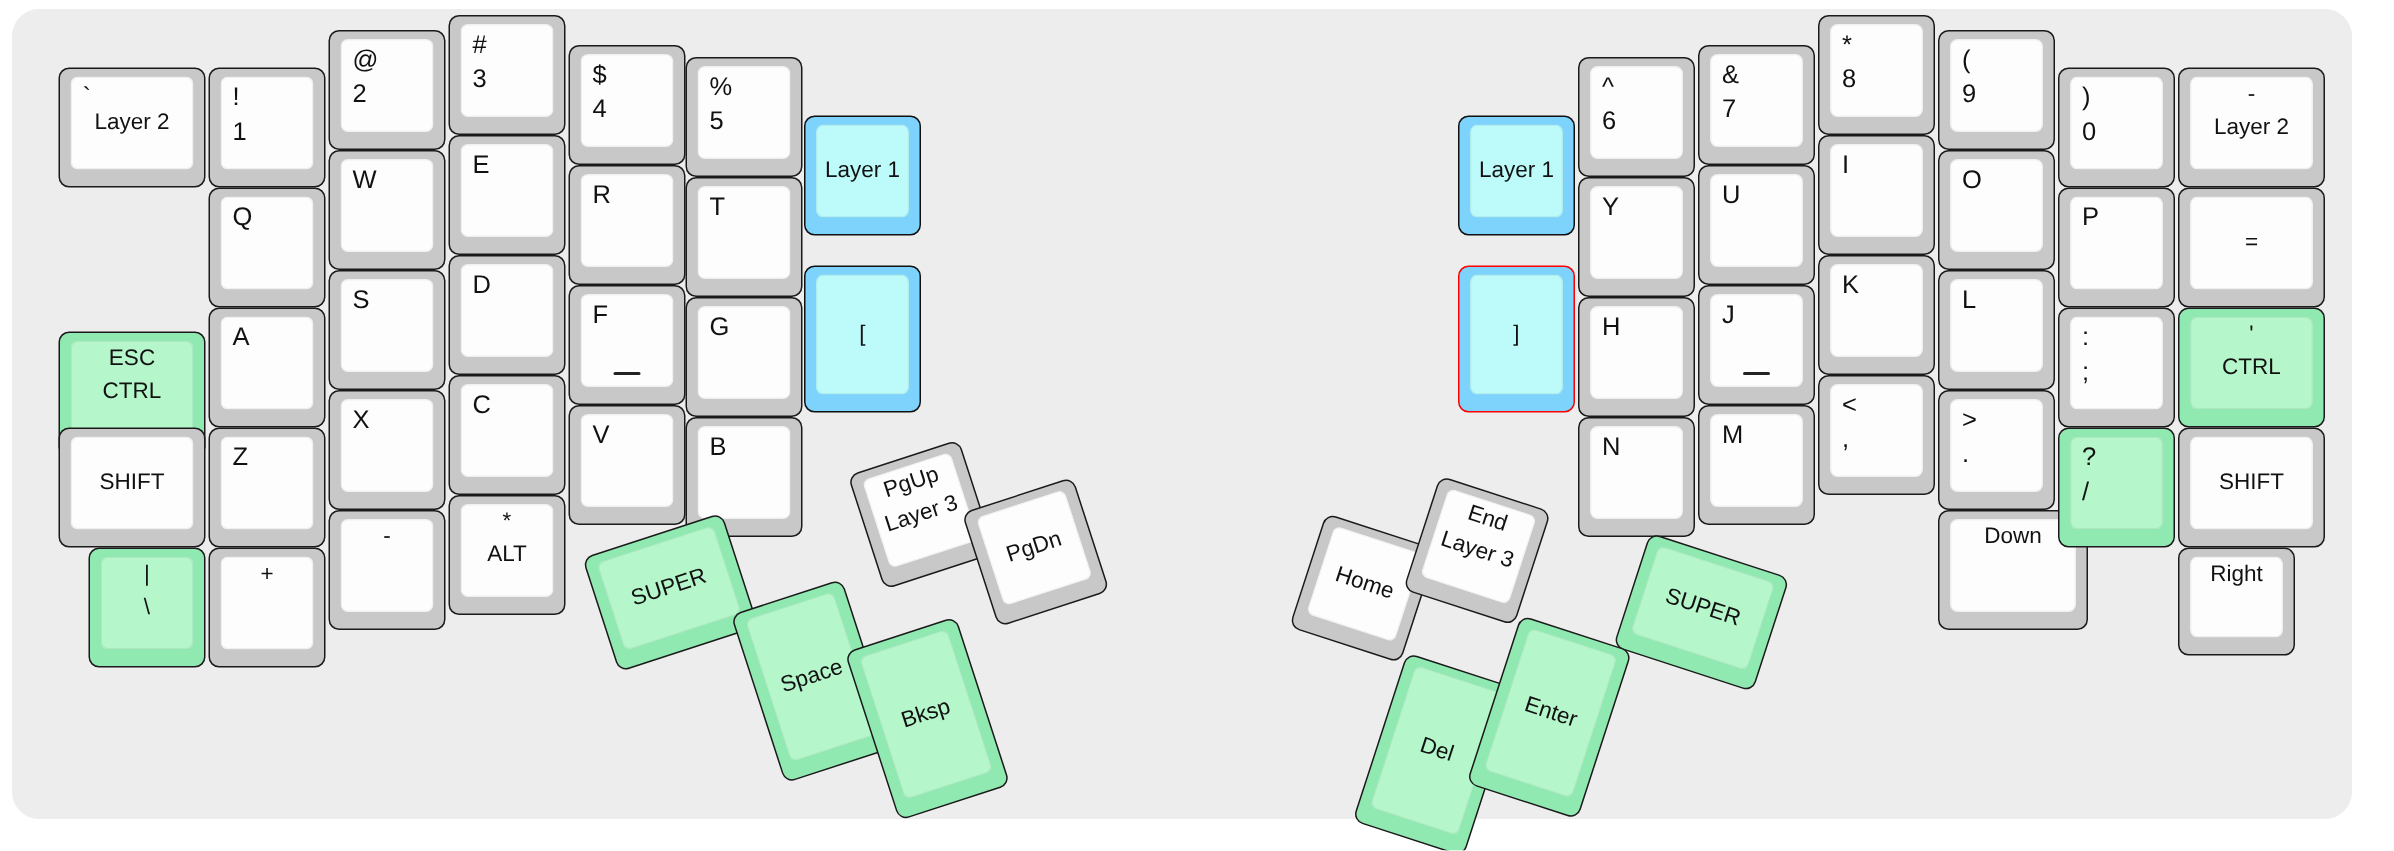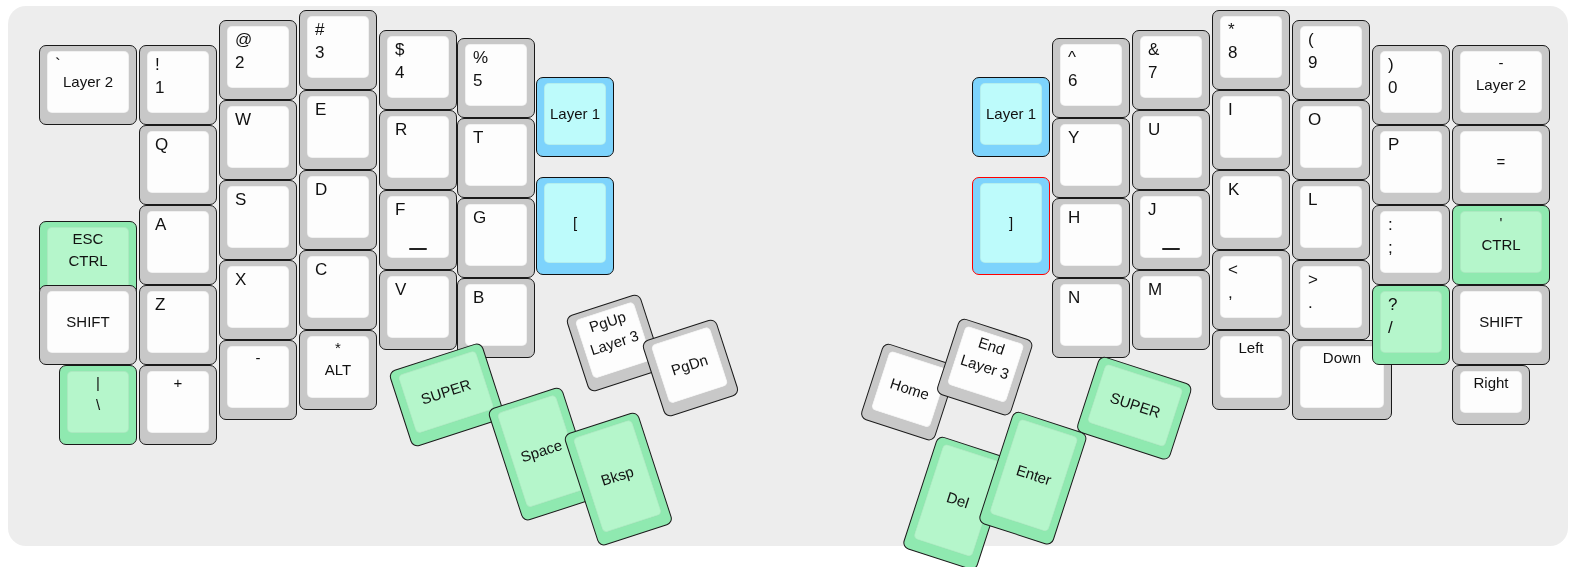--- a/index.html
+++ b/index.html
@@ -296,25 +296,20 @@
         <div class="cap">
           <div class="lt">K</div>
         </div>
       </div>
       <div class="key" style="left: 1212px; top: 250px; width: 78px; height: 80px;">
         <div class="cap">
           <div class="lt">&lt;</div>
           <div class="lb">,</div>
         </div>
       </div>
-      <div class="key" style="left: 1212px; top: 330px; width: 78px; height: 80px;">
-        <div class="cap">
-          <div class="ltc">Left</div>
-        </div>
-      </div>
       <div class="key" style="left: 1292px; top: 20px; width: 78px; height: 80px;">
         <div class="cap">
           <div class="lt">(</div>
           <div class="lb">9</div>
         </div>
       </div>
       <div class="key" style="left: 1292px; top: 100px; width: 78px; height: 80px;">
         <div class="cap">
           <div class="lt">O</div>
         </div>
@@ -373,21 +368,21 @@
         <div class="cap">
           <div class="ltc">'</div>
           <div class="lbc">CTRL</div>
         </div>
       </div>
       <div class="key" style="left: 1452px; top: 285px; width: 98px; height: 80px;">
         <div class="cap">
           <div class="lc">SHIFT</div>
         </div>
       </div>
-      <div class="key" style="left: 1452px; top: 365px; width: 78px; height: 60px;">
+      <div class="key" style="left: 1452px; top: 365px; width: 78px; height: 72px;">
         <div class="cap">
           <div class="ltc">Right</div>
         </div>
       </div>
       <div class="key green rot" style="left: 1100px; top: 355px; width: 98px; height: 80px; transform: rotate(18deg);">
         <div class="cap">
           <div class="lc">SUPER</div>
         </div>
       </div>
       <div class="key rot" style="left: 884px; top: 342px; width: 78px; height: 80px; transform: rotate(18deg);">

